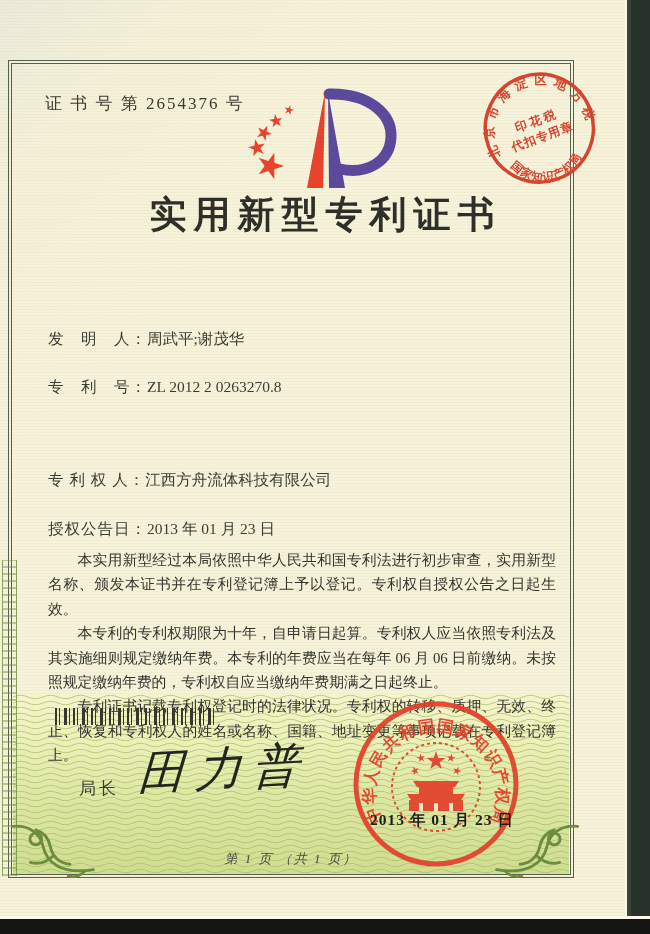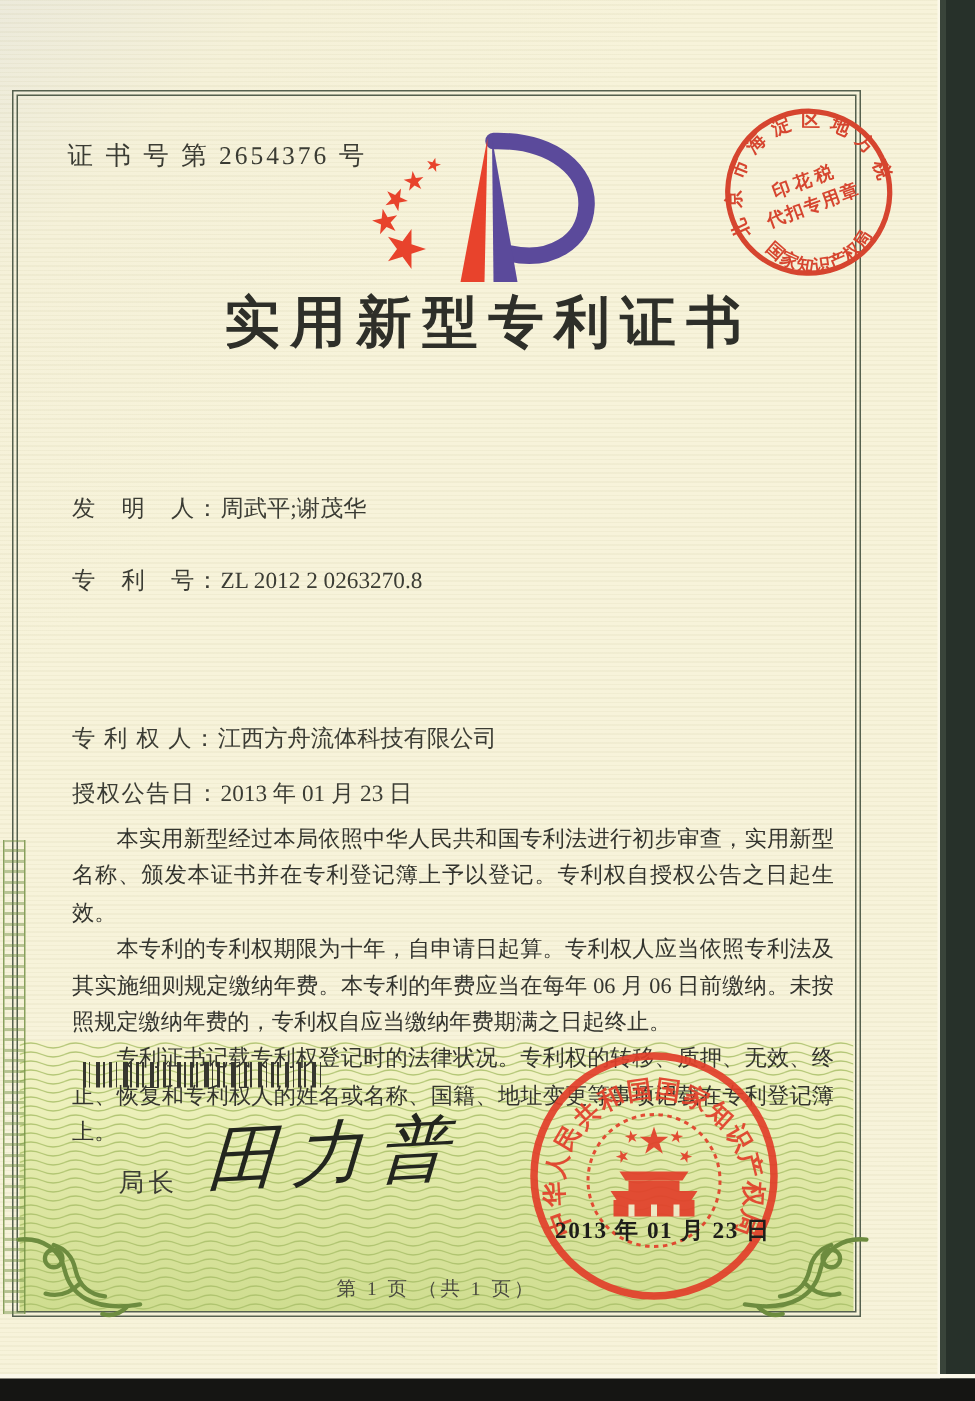--- a/index.html
+++ b/index.html
@@ -45,21 +45,21 @@
   
   .barcode{position:absolute;left:55px;top:708px;width:160px;height:17px;z-index:5;
     background:repeating-linear-gradient(90deg,#37372f 0 2px,rgba(0,0,0,0) 2px 4px,#37372f 4px 5px,rgba(0,0,0,0) 5px 9px,#37372f 9px 12px,rgba(0,0,0,0) 12px 14px,#37372f 14px 15px,rgba(0,0,0,0) 15px 18px);}
   .director-label{position:absolute;left:79px;top:777px;z-index:5;font-size:17px;color:#3b3c34;letter-spacing:3px;}
   .signature{position:absolute;left:138px;top:738px;z-index:5;font-size:47px;color:#23261f;
     font-style:italic;letter-spacing:10px;transform:rotate(-3deg) skewX(-6deg);}
   .main-seal{position:absolute;left:351px;top:699px;z-index:5;opacity:.92;}
   .issue-date{position:absolute;left:370px;top:810px;z-index:6;font-size:15.5px;font-weight:bold;
     color:#1e1e1b;letter-spacing:1px;white-space:nowrap;}
   .footer-page{position:absolute;left:8px;top:850px;width:566px;z-index:5;text-align:center;
-    font-size:13px;color:#4a4b40;letter-spacing:2px;}
+    font-size:13px;color:#4a4b40;letter-spacing:2px;font-style:italic;}
   svg text{font-family:"Liberation Serif","DejaVu Serif",serif;}
 </style>
 </head>
 <body>
 
 <div class="scan">
   <div class="paper-texture"></div>
 
   <div class="green-zone">
     <svg width="556" height="180">
@@ -137,21 +137,21 @@
   </div>
 
   <div class="title">实用新型专利证书</div>
 
   <div class="field" style="top:329px;">
     <span class="lbl">发　明　人：</span><span>周武平;谢茂华</span>
   </div>
   <div class="field" style="top:377px;">
     <span class="lbl">专　利　号：</span><span>ZL 2012 2 0263270.8</span>
   </div>
-  <div class="field" style="top:482px;">
+  <div class="field" style="top:470px;">
     <span class="lbl">专 利 权 人：</span><span>江西方舟流体科技有限公司</span>
   </div>
   <div class="field" style="top:519px;">
     <span class="lbl">授权公告日：</span><span>2013 年 01 月 23 日</span>
   </div>
 
   <div class="body-text">
     <p>本实用新型经过本局依照中华人民共和国专利法进行初步审查，实用新型名称、颁发本证书并在专利登记簿上予以登记。专利权自授权公告之日起生效。</p>
     <p>本专利的专利权期限为十年，自申请日起算。专利权人应当依照专利法及其实施细则规定缴纳年费。本专利的年费应当在每年 06 月 06 日前缴纳。未按照规定缴纳年费的，专利权自应当缴纳年费期满之日起终止。</p>
     <p>专利证书记载专利权登记时的法律状况。专利权的转移、质押、无效、终止、恢复和专利权人的姓名或名称、国籍、地址变更等事项记载在专利登记簿上。</p>

